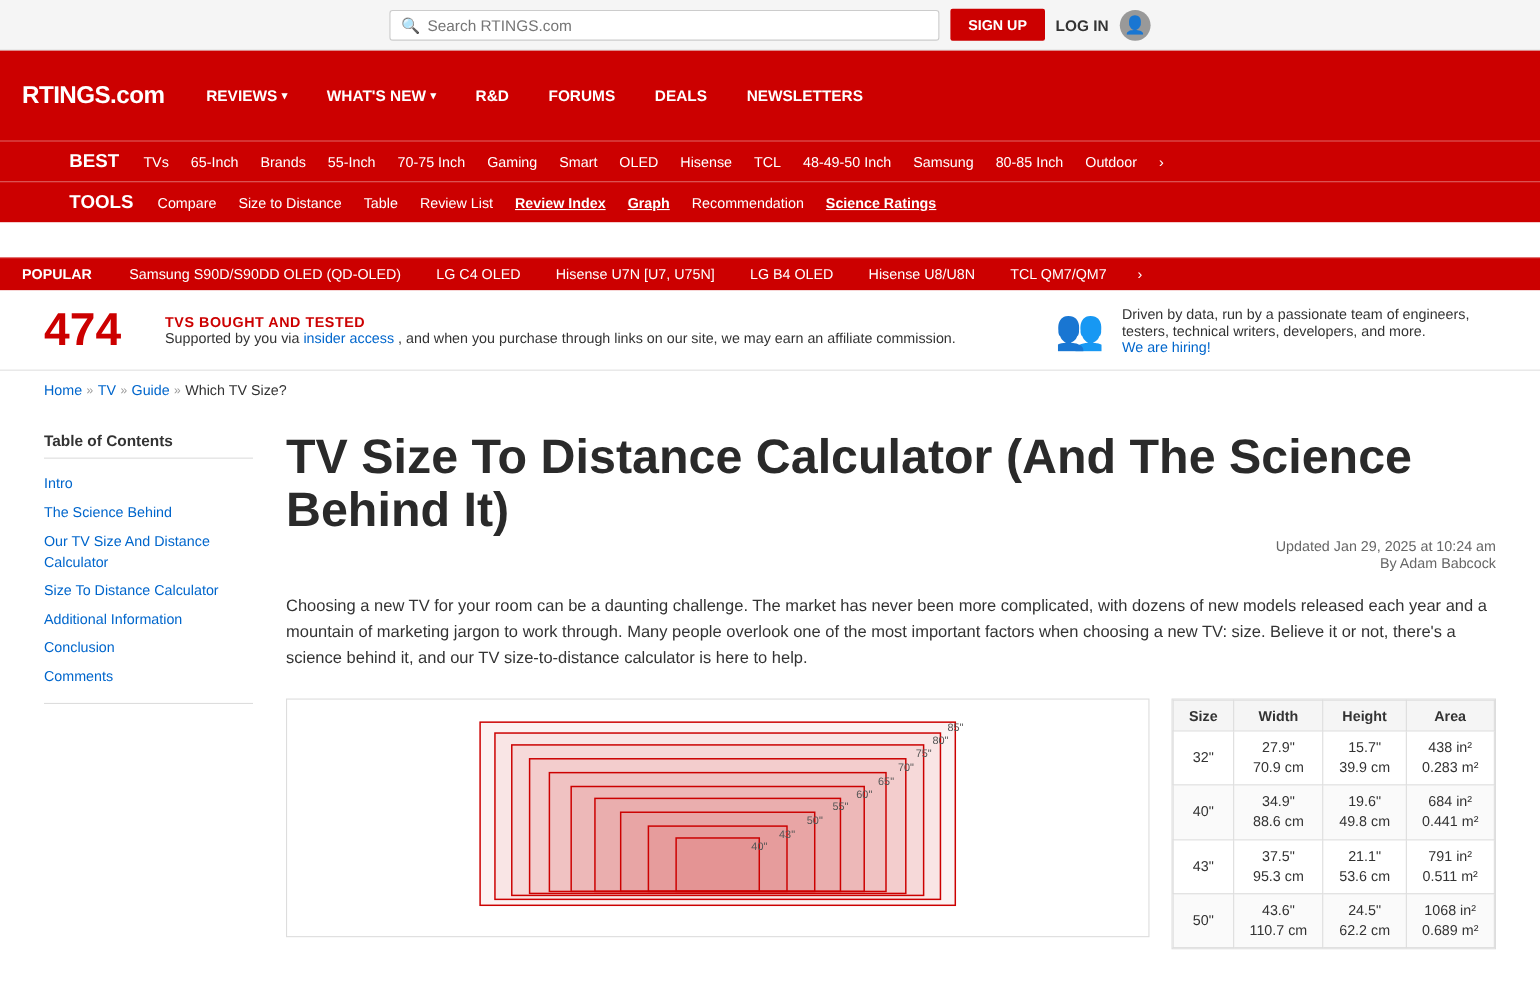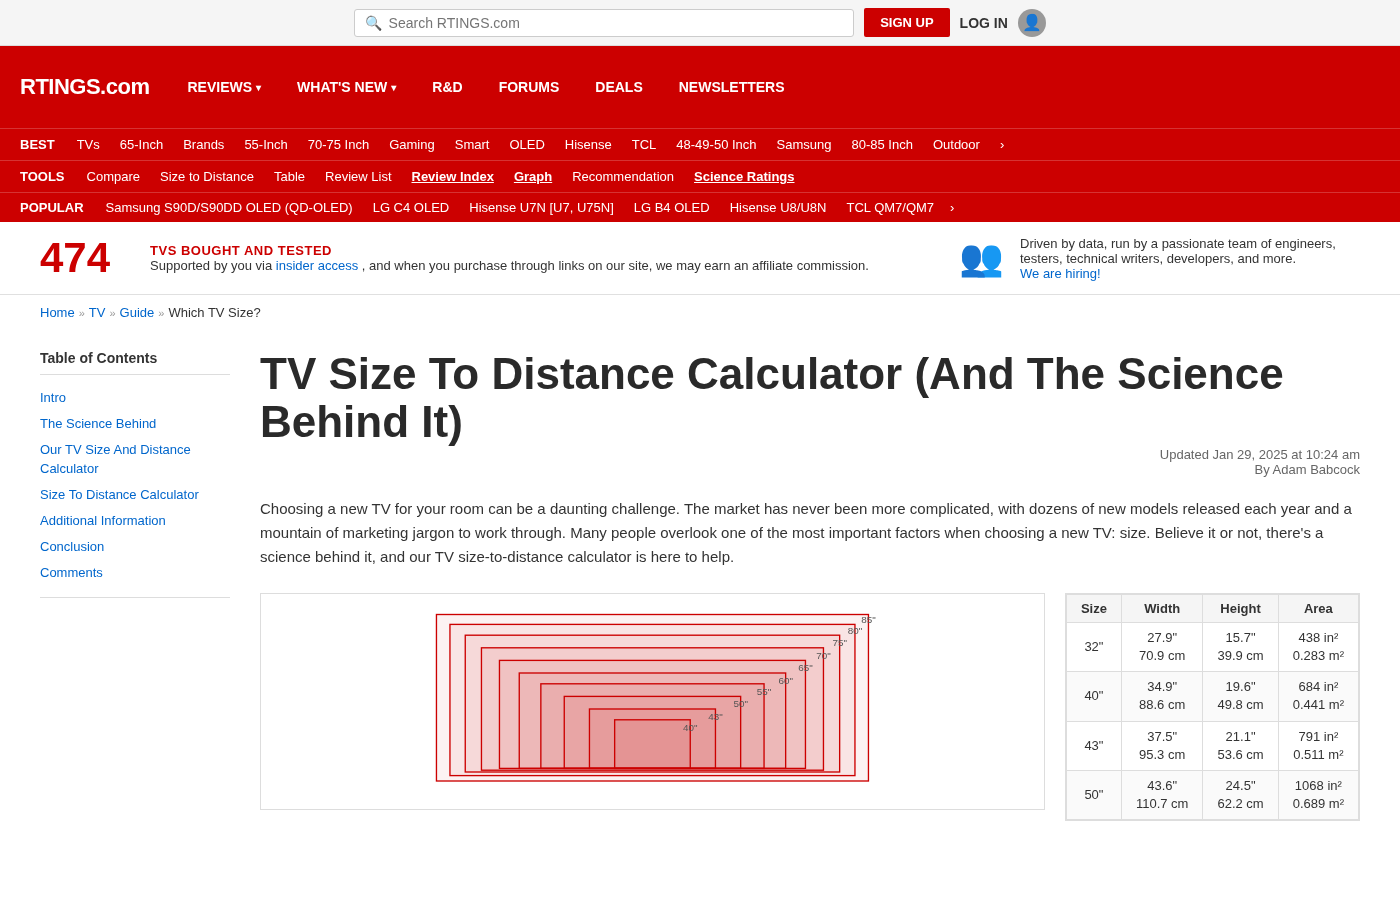--- a/index.html
+++ b/index.html
@@ -100,40 +100,42 @@
       background: #c00;
       padding: 0 20px 0 20px;
       display: flex;
       align-items: center;
       gap: 0;
       border-top: 1px solid rgba(255,255,255,0.2);
     }
     .secondary-label {
       color: #fff;
       font-weight: bold;
-      font-size: 13px;
+      font-size: 17px;
       padding: 8px 12px 8px 0;
+      margin-left: 43px;
     }
     .secondary-link {
       color: #ffffff;
       font-size: 13px;
       padding: 8px 10px;
       cursor: pointer;
       text-decoration: none;
     }
     .secondary-link.active { font-weight: bold; text-decoration: underline; text-align: right; }
 
     
     .popular-nav {
       background: #c00;
       padding: 0 20px;
       display: flex;
       align-items: center;
-      gap: 0;
+      gap: 12px;
       border-top: 1px solid rgba(255,255,255,0.2);
+      margin-top: 32px;
     }
     .popular-label {
       color: #fff;
       font-weight: bold;
       font-size: 13px;
       padding: 7px 12px 7px 0;
     }
     .popular-link {
       color: #fff;
       font-size: 13px;

